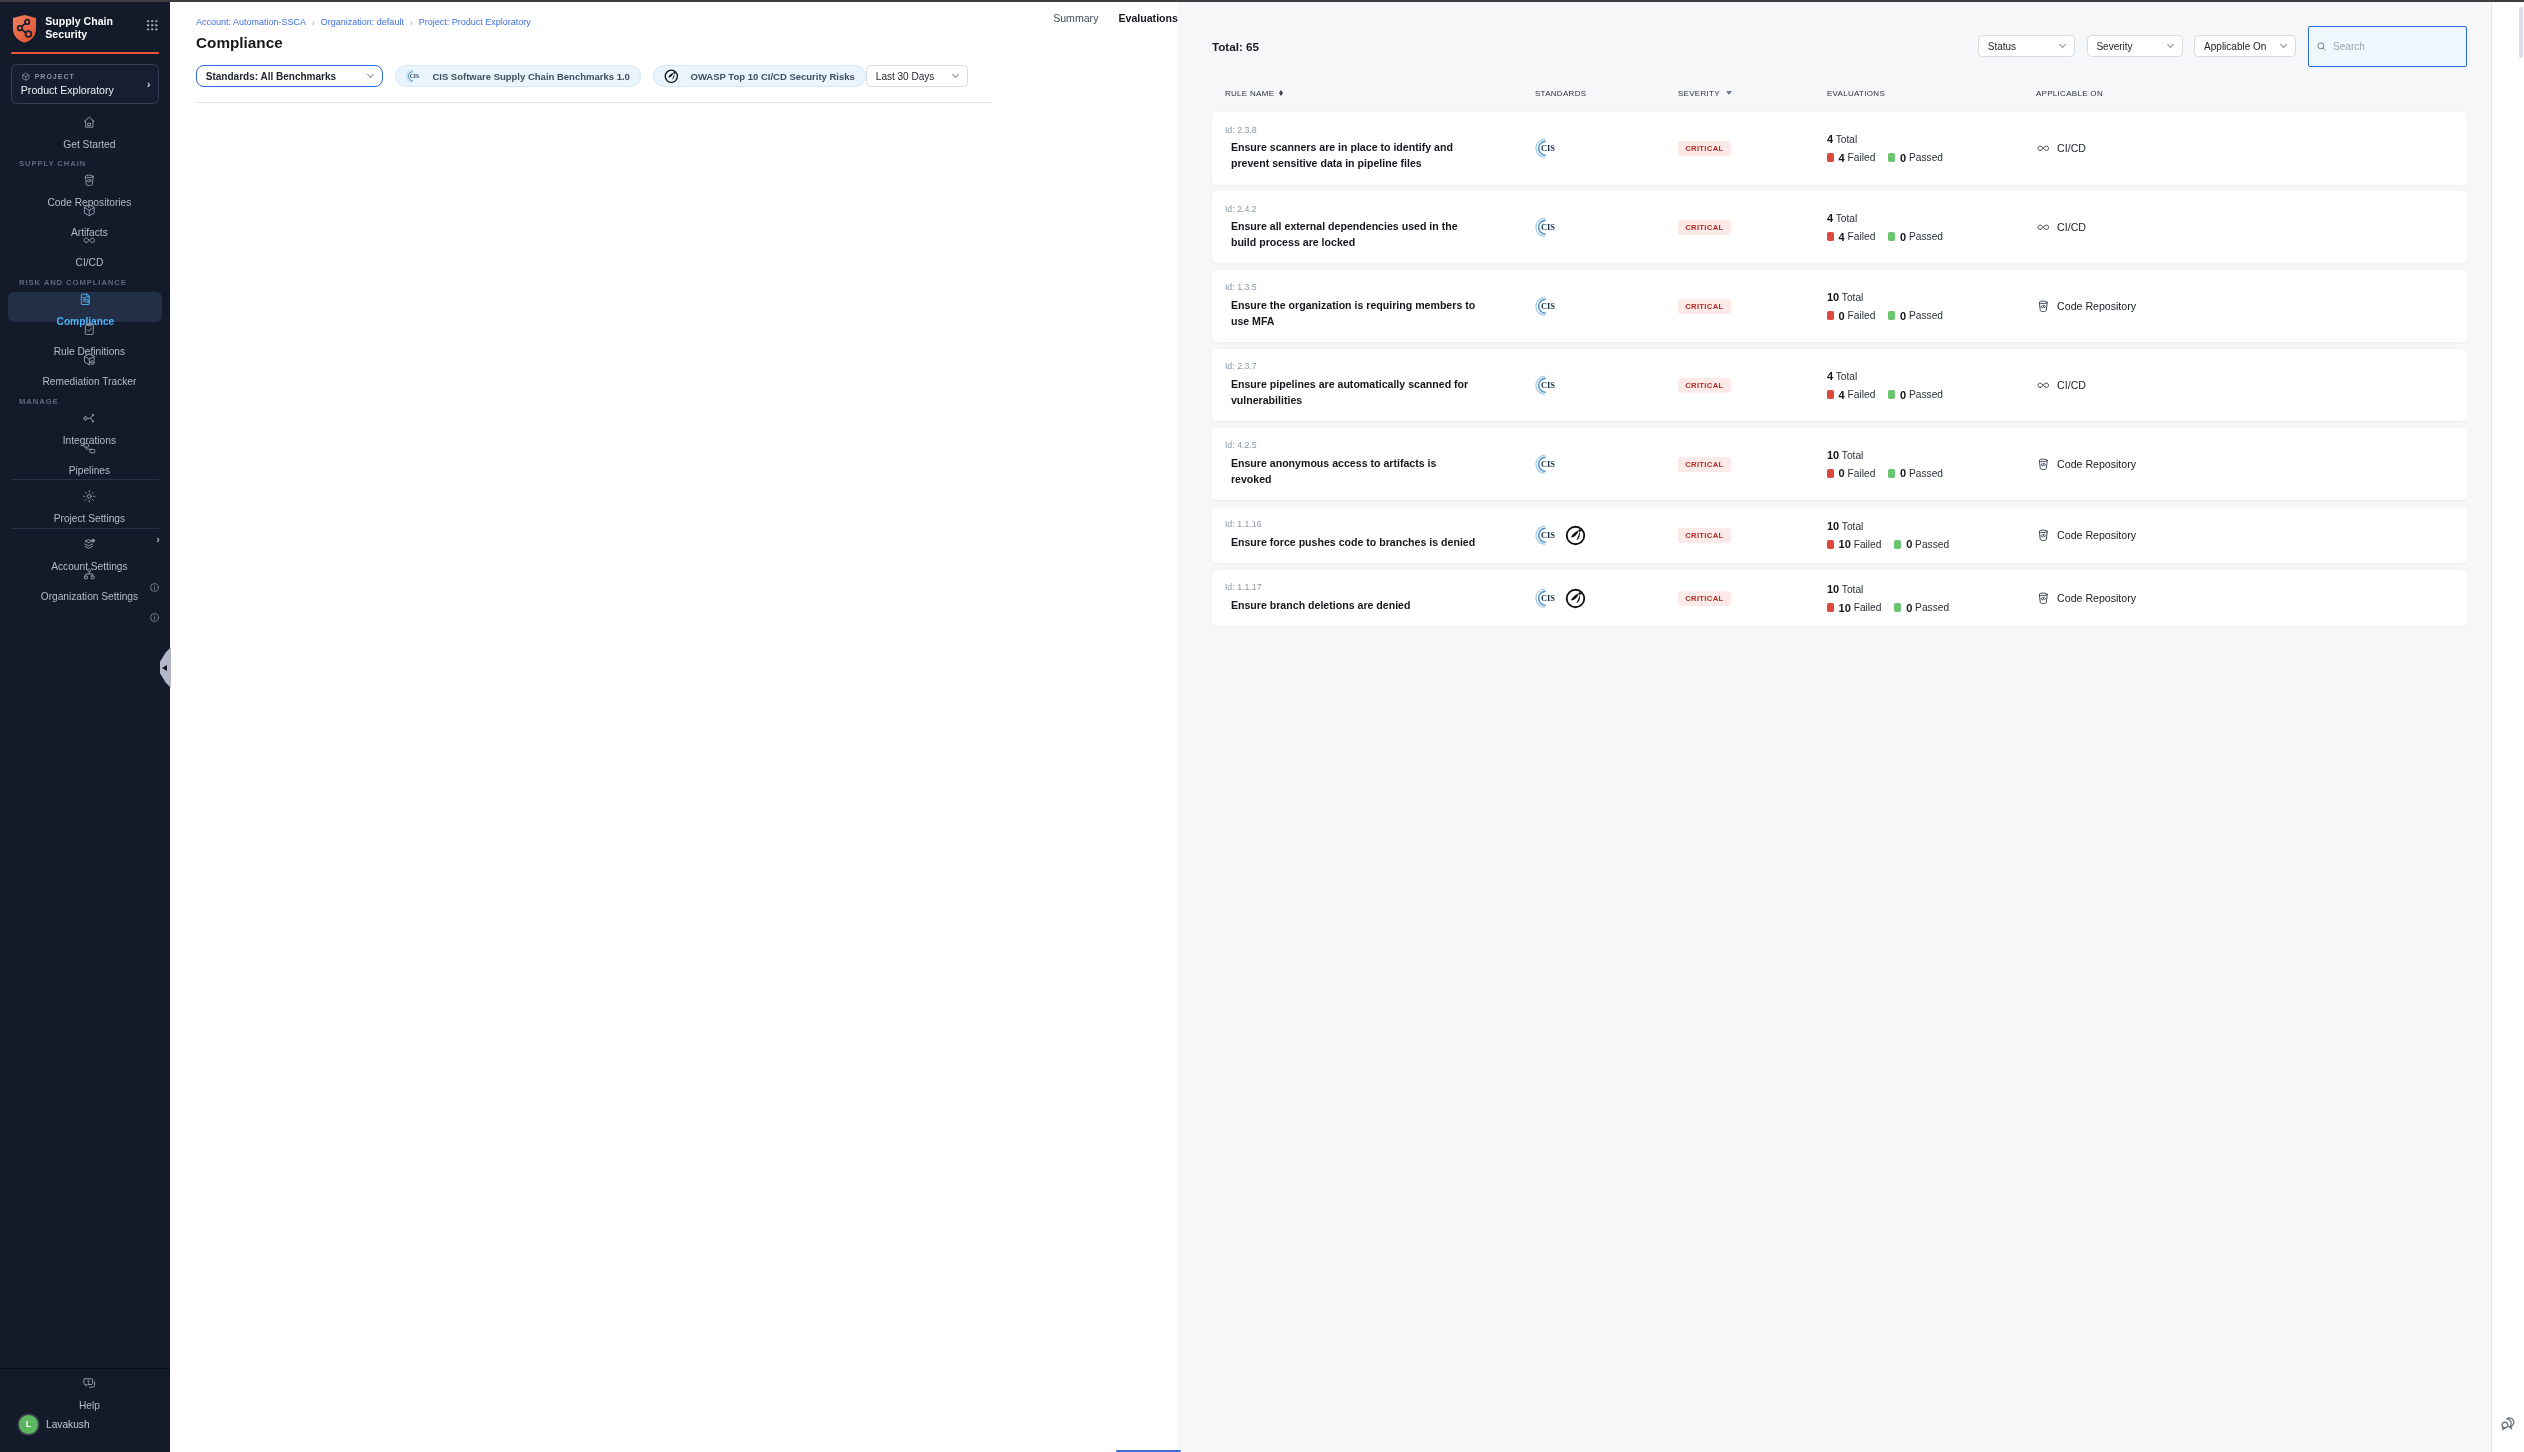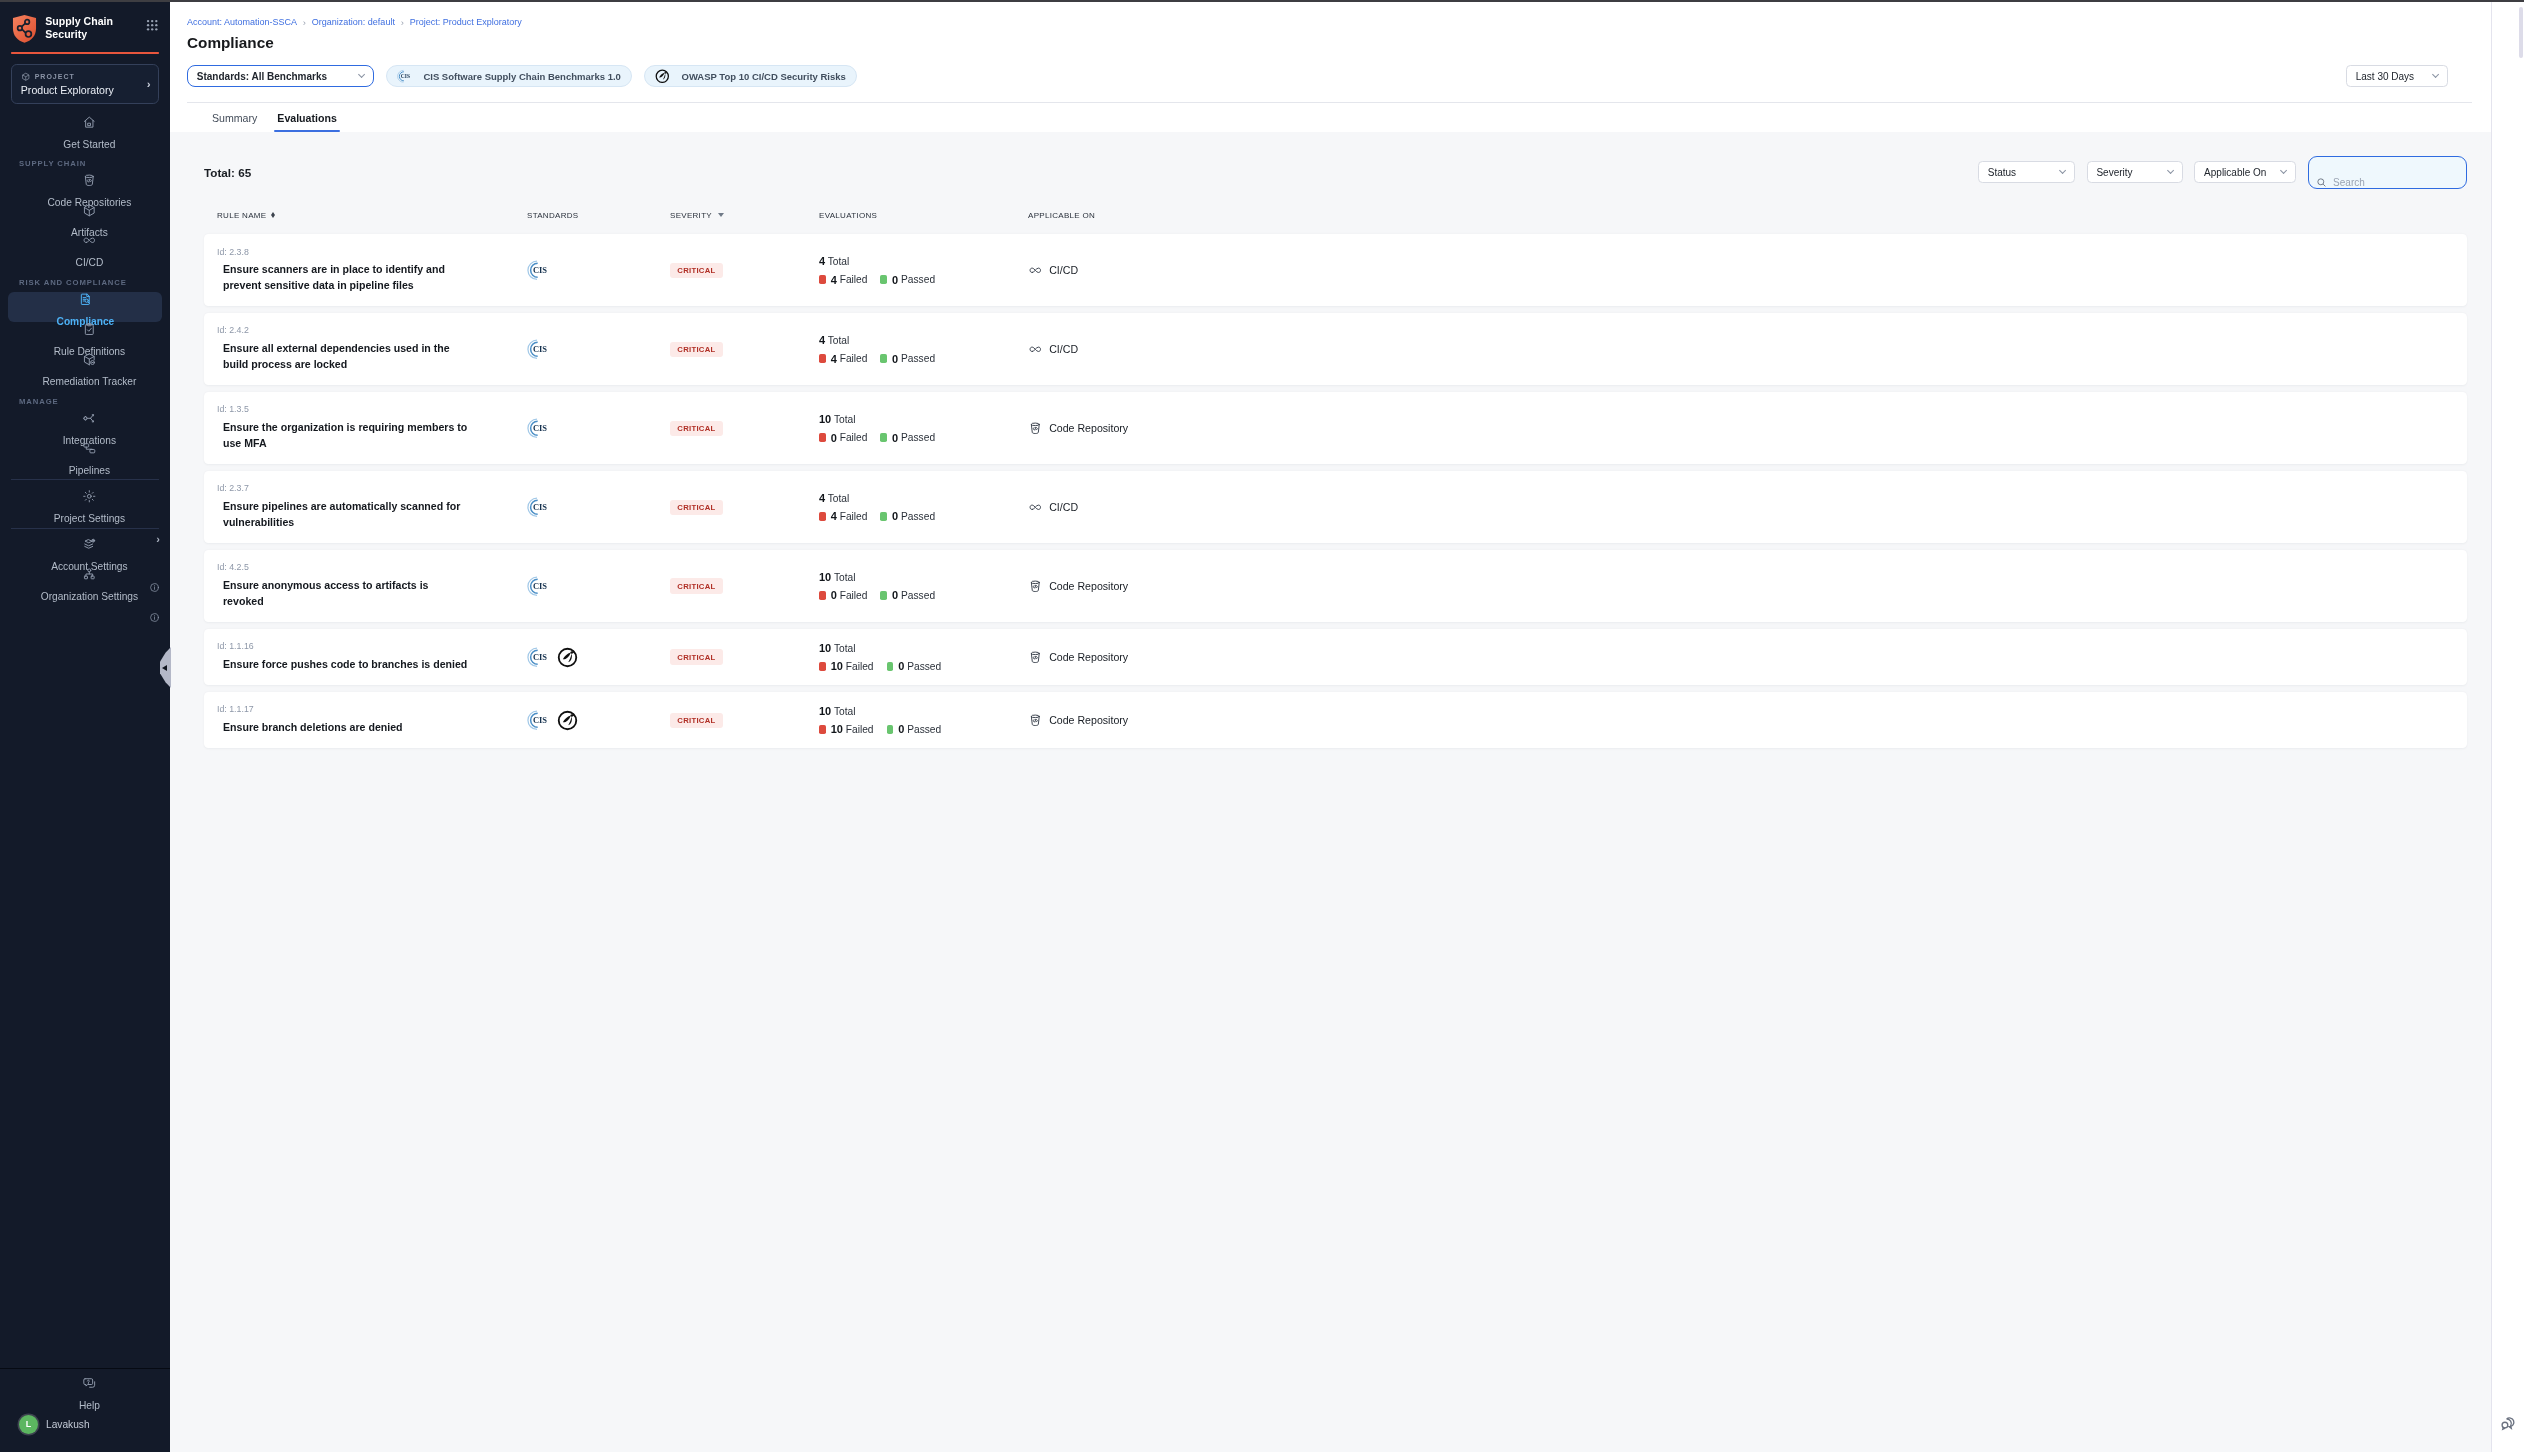--- a/index.html
+++ b/index.html
@@ -48,21 +48,21 @@
     box-shadow:0 0 0 1.5px rgba(255,255,255,.18); }
 
   .collapse-handle { position:fixed; left:160px; top:647px; width:11px; height:41px; background:#b4b8c8;
     clip-path:polygon(100% 0,100% 100%,50% 86%,0 64%,0 36%,50% 14%); z-index:20; cursor:pointer;
     display:flex; align-items:center; justify-content:center; }
   .collapse-handle .tri { width:0; height:0; border-top:3.7px solid transparent;
     border-bottom:3.7px solid transparent; border-right:5.1px solid #10141f; margin-right:2.2px; }
 
   
   .main { position:fixed; left:170px; top:2.2px; right:33px; bottom:0; background:#fff;
-    display:flex; flex-direction:column; overflow:hidden; }
+    display:flex; flex-direction:row; overflow:hidden;padding-left:9px; }
   .page-header { padding:14.6px 19px 0 17px; }
   .breadcrumb { display:flex; align-items:center; gap:5.8px; font-size:9px; color:#3f6fe0; }
   .crumb { cursor:pointer; }
   .crumb-sep { color:#9aa2b1; font-size:9.5px; }
   .page-title { margin-top:6.6px; font-size:15.3px; font-weight:700; color:#17191c; }
 
   .chips-row { display:flex; align-items:center; margin-top:12.4px; }
   .select { display:inline-flex; align-items:center; gap:8.8px; background:#fff;
     border:0.7px solid #d8dbe3; border-radius:4.4px; height:22.6px; padding:0 8.8px;
     font-size:10px; color:#21262e; cursor:pointer; white-space:nowrap; }
@@ -82,22 +82,22 @@
   .tab.active { color:#14181e; font-weight:700; }
   .tab.active::after { content:""; position:absolute; left:-2.9px; right:-2.9px; bottom:0; height:2.2px;
     background:#3b6fe0; border-radius:1.5px; }
 
   .content { flex:1; background:#f6f7f9; padding:23.4px 24px 0 34px; overflow:hidden; }
   .toolbar { display:flex; align-items:center; }
   .total { font-size:11.7px; font-weight:700; color:#191d23; }
   .toolbar .filters { margin-left:auto; display:flex; align-items:center; gap:11.7px; }
   .select.filter { justify-content:space-between; }
   .select.f-status { width:97px; } .select.f-severity { width:96px; } .select.f-applicable { width:102px; }
-  .searchbox { display:flex; align-items:flex-end; gap:5.8px; width:159px; height:33px;
-    border:1.1px solid #2f6be0; background:#eff8fd; border-radius:9px; padding:0 7.3px; }
+  .searchbox { display:flex; align-items:center; gap:5.8px; width:159px; height:41px;
+    border:1.1px solid #2f6be0; background:#eff8fd; border-radius:2px; padding:0 7.3px; }
   .searchbox svg { flex:0 0 11px; }
   .searchbox input { border:none; outline:none; background:transparent; width:100%;
     font-size:10px; color:#333; font-family:inherit; }
   .searchbox input::placeholder { color:#9aa3b2; }
 
   .thead { display:grid; grid-template-columns:310px 143px 149px 209px 1fr; margin-top:22px;
     margin-bottom:14.6px; }
   .thead .th { padding-left:13px; font-size:8px; font-weight:400; letter-spacing:0.3px;
     color:#2a313c; display:flex; align-items:center; gap:4.4px; }
   .sort-both { display:inline-flex; flex-direction:column; gap:0.7px; line-height:0; cursor:pointer; }

